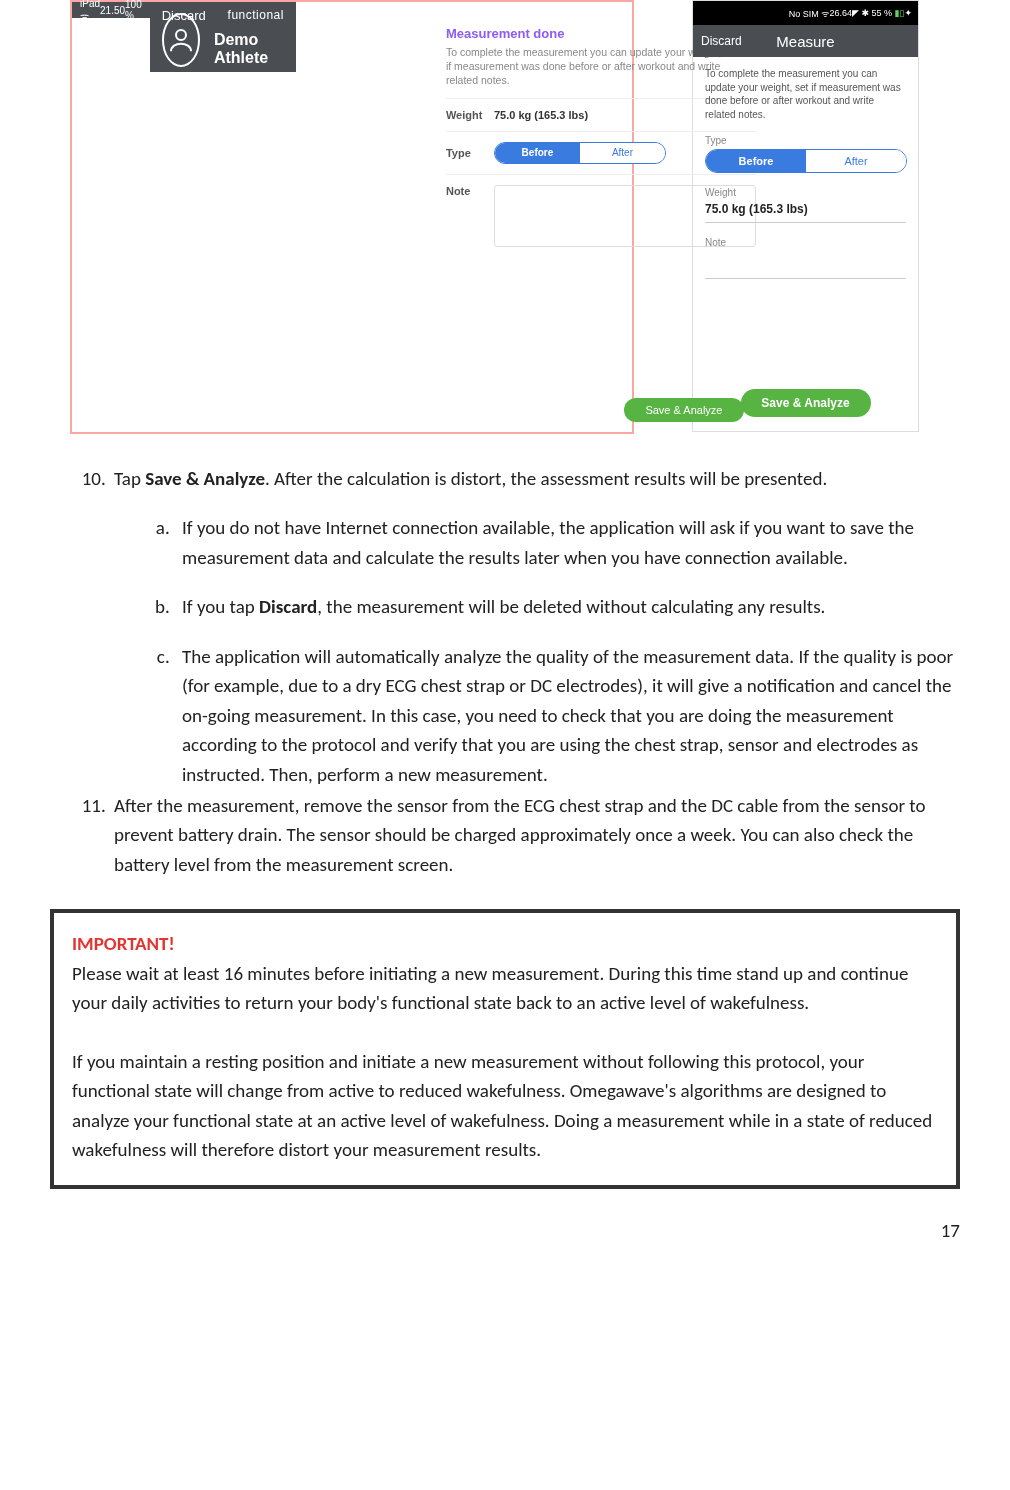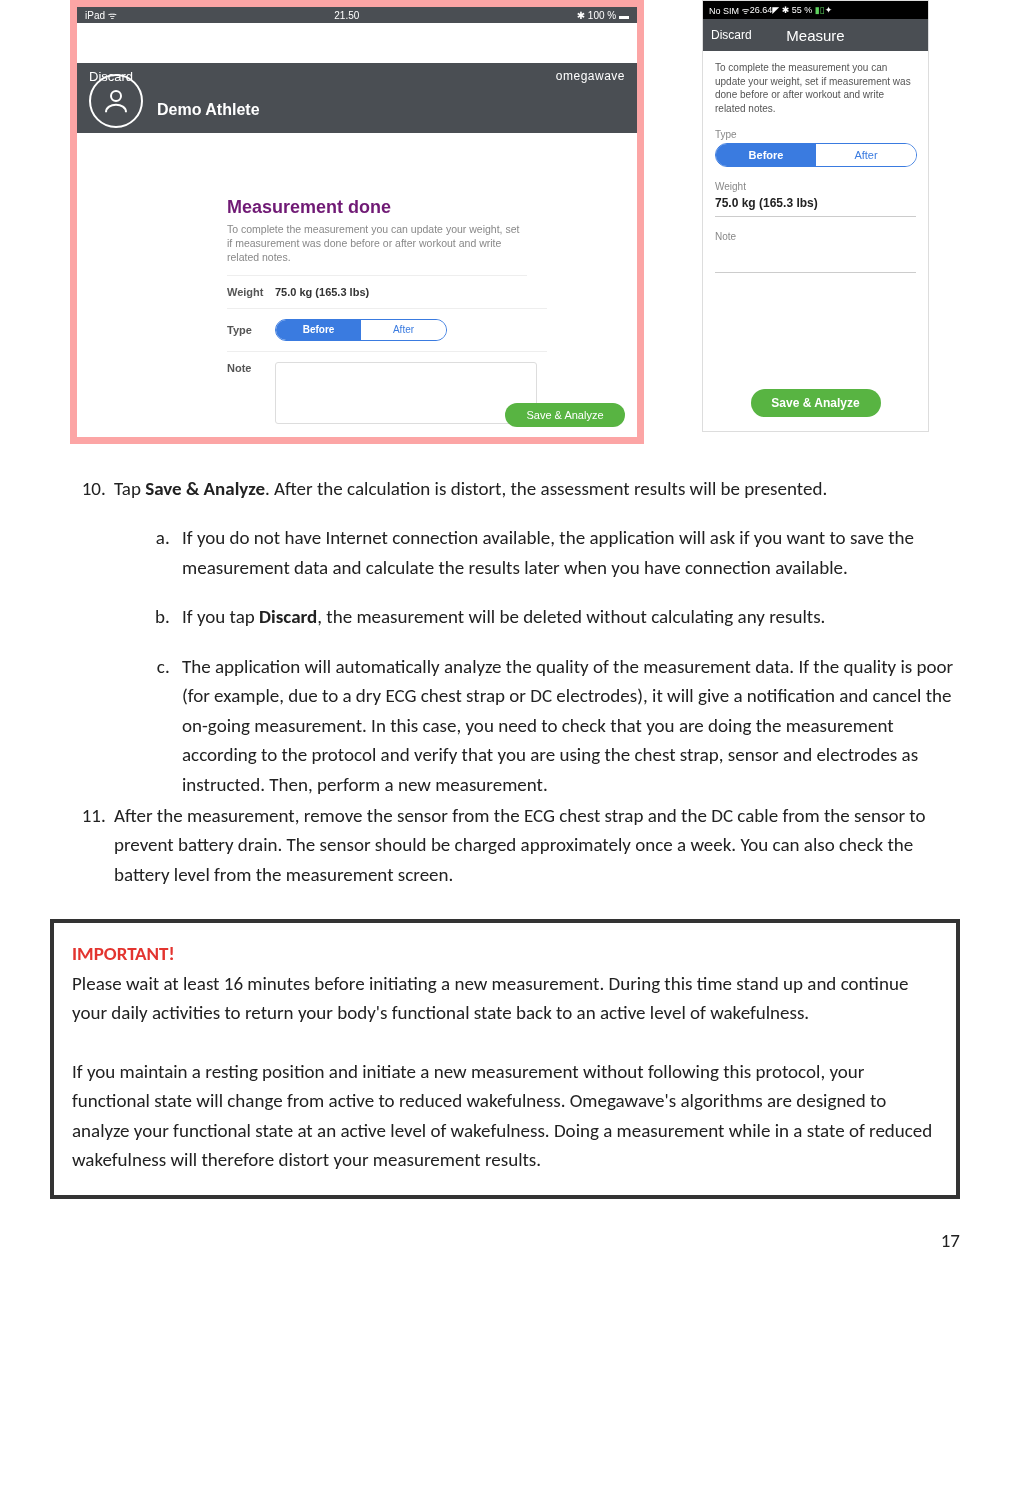--- a/index.html
+++ b/index.html
@@ -15,29 +15,28 @@
     box-sizing: border-box;
   }
   
   .shots {
     display: flex;
     gap: 18px;
     padding: 0 30px 0 30px;
   }
   .shot-ipad {
     width: 560px;
-    border: 7px solid #fca5a5;
+    border: 2px solid #fca5a5;
     background: #fff;
     font-family: -apple-system, Helvetica, Arial, sans-serif;
     font-size: 12px;
     color: #444;
     display: flex;
-    flex-direction: column;
+    flex-direction: row;
     height: 430px;
-    gap: 40px;
   }
   .shot-phone {
     width: 225px;
     border: 1px solid #ddd;
     background: #fff;
     font-family: -apple-system, Helvetica, Arial, sans-serif;
     font-size: 11px;
     color: #444;
     display: flex;
     flex-direction: column;
@@ -95,22 +94,22 @@
     margin-left: 14px;
     margin-top: 24px;
   }
   .ipad-body {
     padding: 24px 0 0 150px;
     flex: 1;
     position: relative;
   }
   .md-title {
     font-weight: 700;
-    font-size: 18px;
-    color: #701a75;
+    font-size: 13px;
+    color: #8b5cf6;
   }
   .md-desc {
     font-size: 10.5px;
     color: #888;
     margin-top: 4px;
     max-width: 300px;
     line-height: 1.35;
     border-bottom: 1px solid #eee;
     padding-bottom: 10px;
   }
@@ -168,24 +167,24 @@
     font-weight: 500;
     position: absolute;
     right: 12px;
     bottom: 10px;
   }
   
   .phone-status {
     background: #000;
     color: #fff;
     font-size: 9px;
-    height: 18px;
-    display: flex;
-    align-items: center;
-    justify-content: flex-start;
+    height: 24px;
+    display: flex;
+    align-items: center;
+    justify-content: flex-end;
     padding: 0 6px;
   }
   .phone-status .bat { color: #5fd35f; }
   .phone-nav {
     background: #4a4e53;
     color: #fff;
     height: 32px;
     display: flex;
     align-items: center;
     justify-content: center;
@@ -305,21 +304,21 @@
   <div class="shots">
 
     <div class="shot-ipad">
       <div class="ipad-status">
         <span>iPad ᯤ</span>
         <span>21.50</span>
         <span>✱ 100 % ▬</span>
       </div>
       <div class="ipad-nav">
         <span class="ipad-discard">Discard</span>
-        <span class="ipad-brand">omegawave</span>
+        <span class="ipad-brand">functional</span>
         <span class="avatar">
           <svg viewBox="0 0 24 24" fill="none" stroke="#fff" stroke-width="1.6">
             <circle cx="12" cy="8" r="4"></circle>
               <path d="M4 21c0-4 4-6 8-6s8 2 8 6"></path>
           </svg>
         </span>
         <span class="ipad-name">Demo Athlete</span>
       </div>
       <div class="ipad-body">
         <div class="md-title">Measurement done</div>

